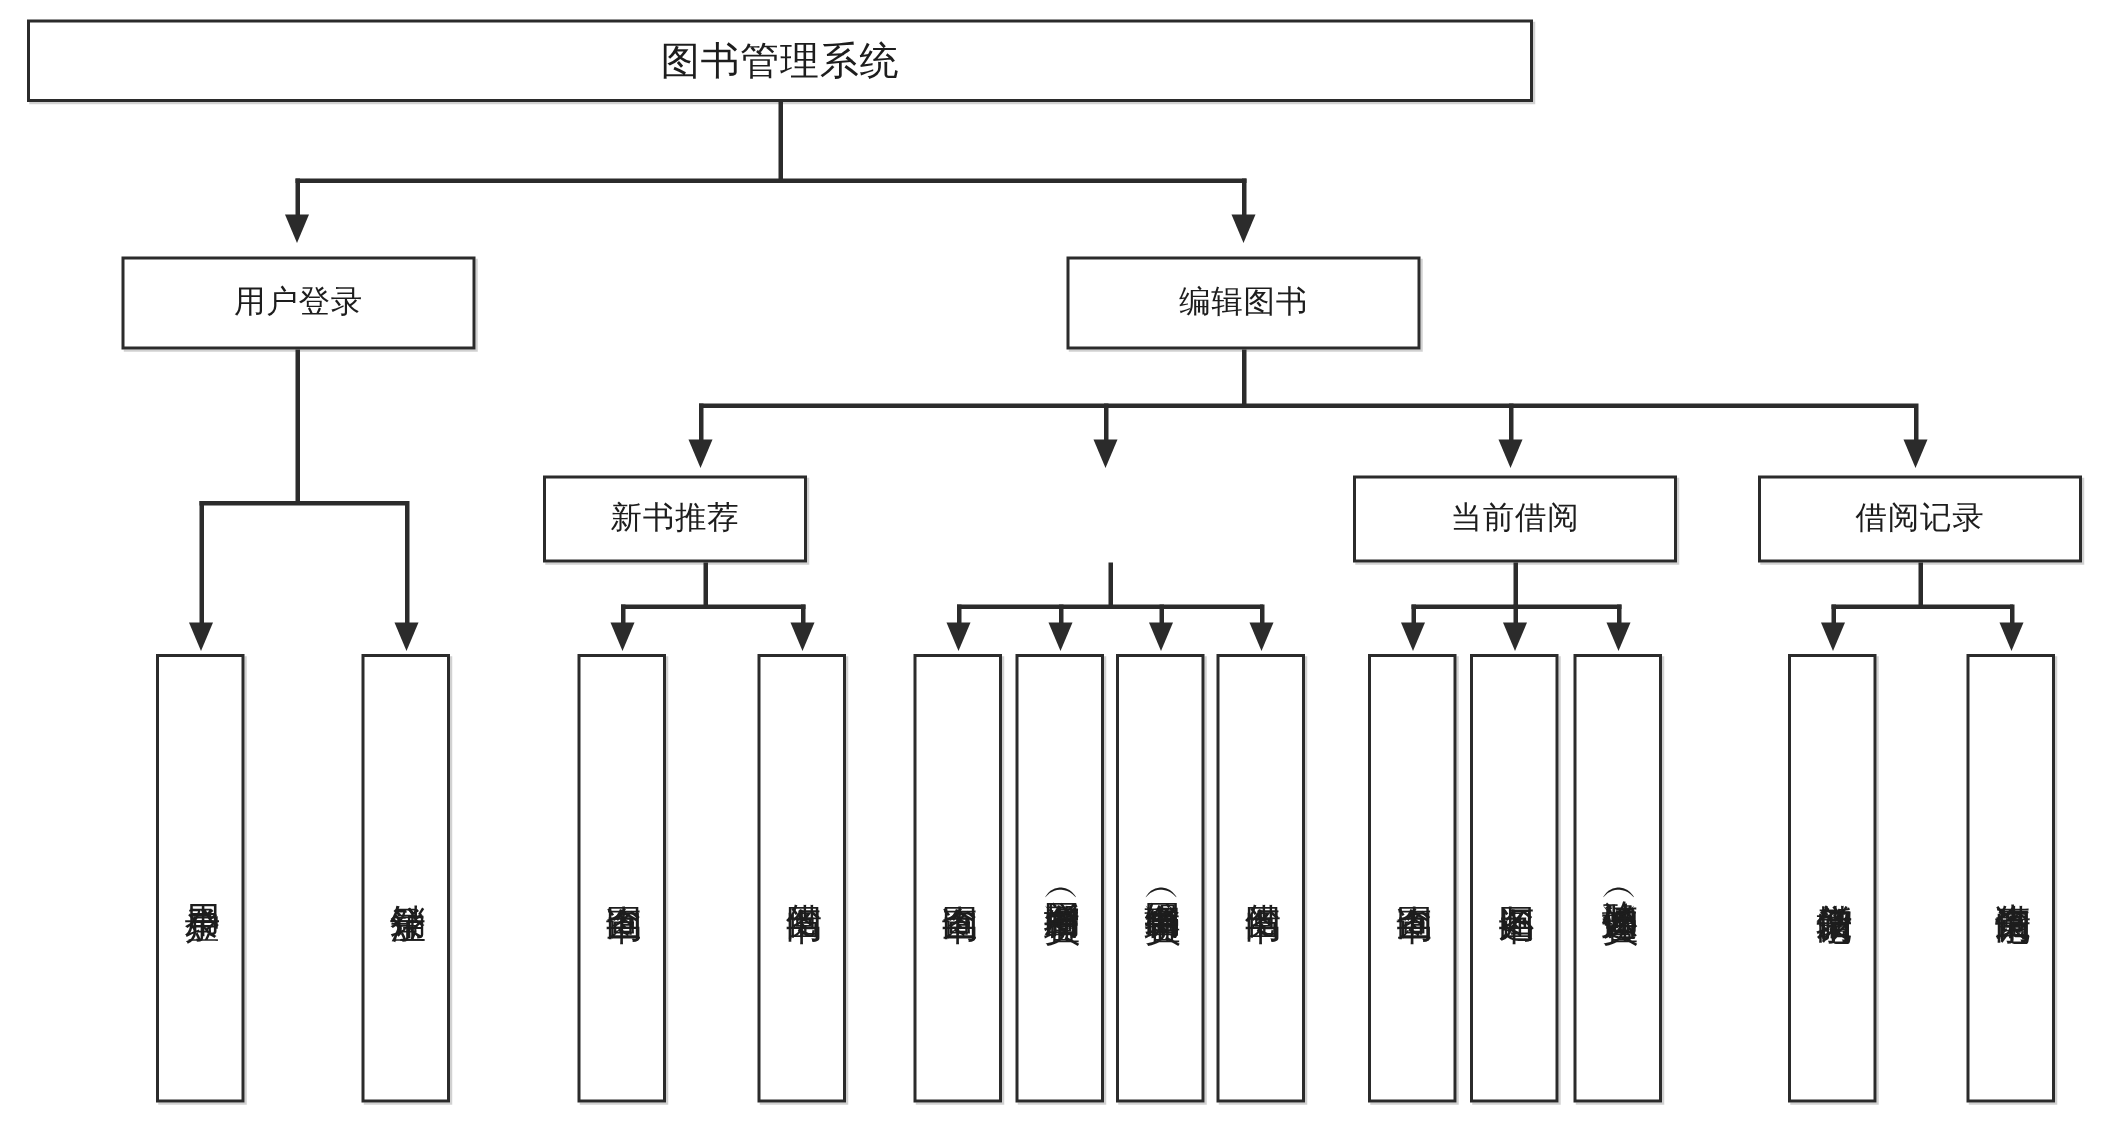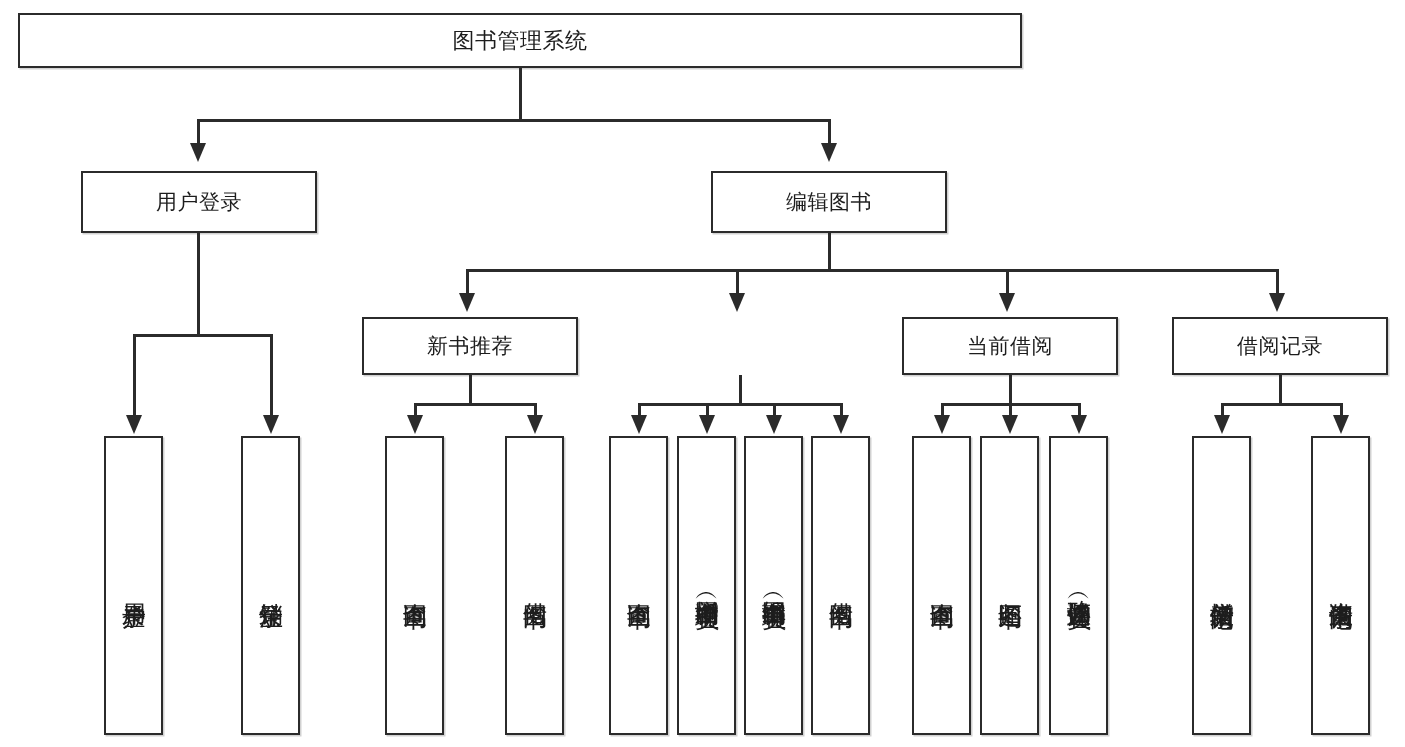--- a/index.html
+++ b/index.html
@@ -25,21 +25,21 @@
     justify-content:center;
     box-shadow:1.5px 1.5px 0 rgba(0,0,0,0.18);
   }
   .node .lbl{
     font-size:21px;
     line-height:1.15;
     letter-spacing:0.5px;
     white-space:nowrap;
     color:#1d1d1d;
   }
-  .node.root .lbl{font-size:22px;}
+  .node.root .lbl{font-size:26px;}
   
   .node.leaf{
     align-items:center;
     justify-content:center;
   }
   .node.leaf .lbl{
     writing-mode:vertical-rl;
     text-orientation:upright;
     font-size:24px;
     line-height:1.04;
@@ -107,21 +107,21 @@
   <div class="hline" style="left:466px;top:269px;width:810px;height:2.5px;"></div>
   <div class="vline" style="left:466px;top:269px;height:25px;"></div>
   <div class="arrow" style="left:459px;top:293px;"></div>
   <div class="vline" style="left:736px;top:269px;height:25px;"></div>
   <div class="arrow" style="left:729px;top:293px;"></div>
   <div class="vline" style="left:1006px;top:269px;height:25px;"></div>
   <div class="arrow" style="left:999px;top:293px;"></div>
   <div class="vline" style="left:1276px;top:269px;height:25px;"></div>
   <div class="arrow" style="left:1269px;top:293px;"></div>
 
-  <div class="node" style="left:362px;top:317px;width:216px;height:58px;">
+  <div class="node" style="left:362px;top:317px;width:176px;height:58px;">
     <span class="lbl">新书推荐</span>
   </div>
   <div class="node" style="left:1172px;top:317px;width:216px;height:58px;">
     <span class="lbl">借阅记录</span>
   </div>
   <div class="node" style="left:902px;top:317px;width:216px;height:58px;">
     <span class="lbl">当前借阅</span>
   </div>
 
   <div class="vline" style="left:469px;top:375px;height:30px;"></div>

